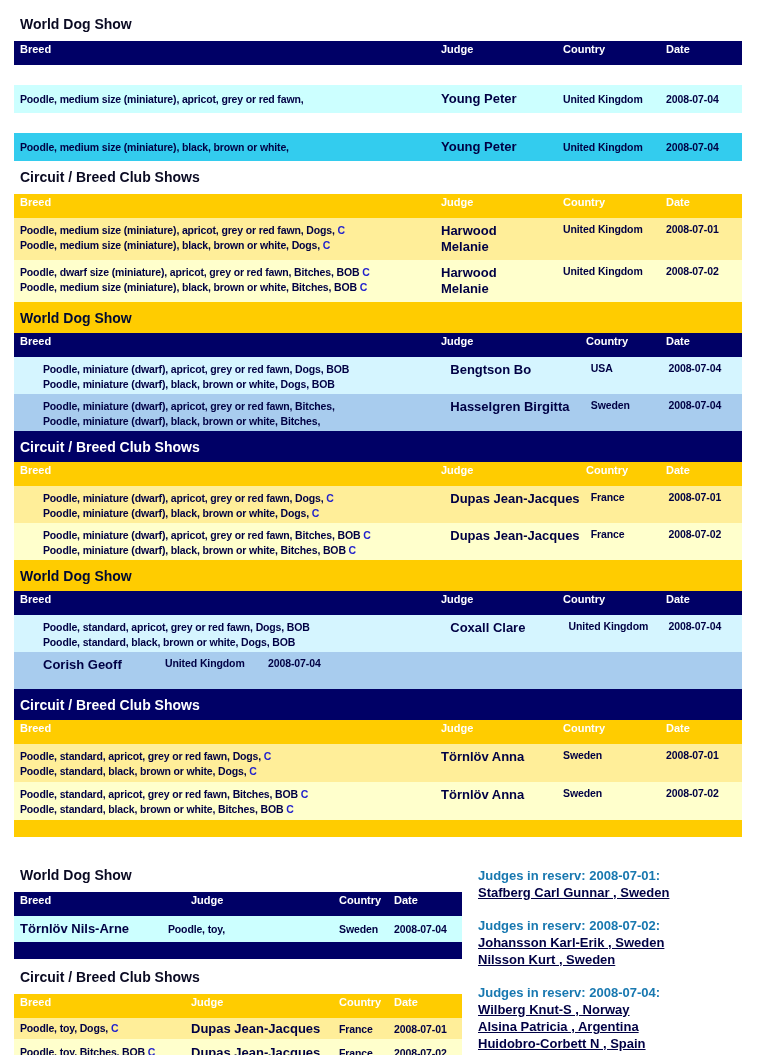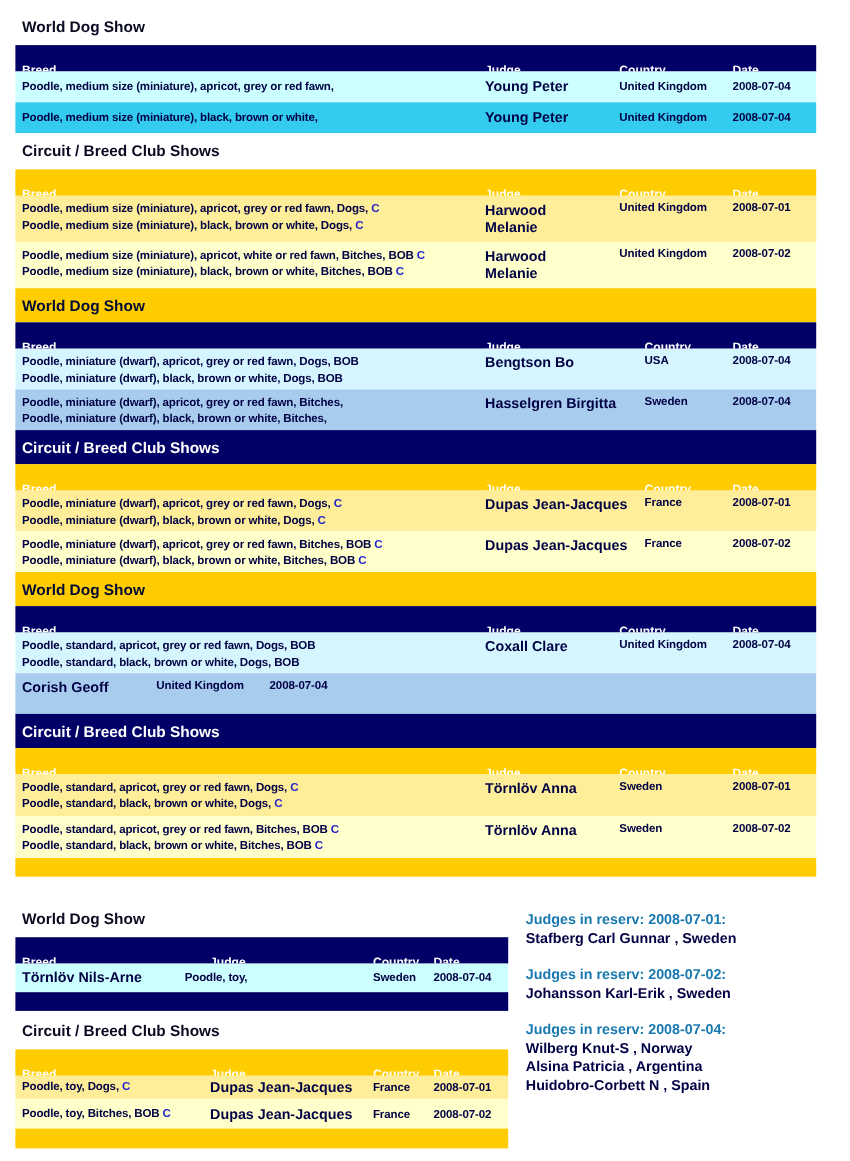--- a/index.html
+++ b/index.html
@@ -14,21 +14,21 @@
   .banner{height:31px;display:flex;align-items:center;font-size:14px;font-weight:bold;padding-left:6px;box-sizing:border-box;}
   .banner-gold{background:var(--gold,#FFCC00);color:#000a33;}
   .banner-navy{background:var(--navy,#000066);color:#ffffff;}
   .end-bar{height:17px;}
   .bar-gold{background:var(--gold,#FFCC00);}
   .bar-navy{background:var(--navy,#000066);}
 
   .t-row{display:flex;}
   .cell{box-sizing:border-box;padding:5px 4px 0 6px;overflow:hidden;}
   .t-head{height:24px;font-size:11px;font-weight:bold;color:#ffffff;}
-  .t-head .cell{padding-top:17px;}
+  .t-head .cell{padding-top:2px;}
   .head-navy{background:var(--navy,#000066);}
   .head-gold{background:var(--gold,#FFCC00);}
 
   
   .t1 .col-breed{width:421px;}
   .t1 .col-judge{width:122px;}
   .t1 .col-country{width:103px;}
   .t1 .col-date{width:82px;}
   
   .t2 .col-breed{width:421px;}
@@ -40,34 +40,34 @@
   .ts .col-judge{width:148px;}
   .ts .col-country{width:55px;}
   .ts .col-date{width:74px;}
 
   .breed-line{font-size:10.5px;font-weight:bold;line-height:15px;letter-spacing:-0.15px;white-space:nowrap;color:var(--text_dark,#000044);}
   .judge{font-size:13px;font-weight:bold;line-height:16px;color:var(--text_dark,#000044);}
   .small-txt{font-size:10.5px;font-weight:bold;letter-spacing:-0.1px;color:var(--text_dark,#000044);}
   .c-link{color:var(--link_blue,#2222CC);text-decoration:none;cursor:pointer;font-weight:bold;}
   .judge-wrap{display:inline-block;max-width:74px;}
 
-  .h28{height:28px;}.h26{height:26px;}.h31{height:21px;text-align:center;}.h27{height:27px;}
-  .h37{height:37px;}.h38{height:38px;}.h42{height:42px;}
+  .h28{height:28px;margin-top:20px;}.h26{height:26px;}.h31{height:21px;text-align:center;}.h27{height:27px;}
+  .h37{height:37px;padding-left:23px;}.h38{height:38px;}.h42{height:42px;}
   .vcenter .cell{display:flex;align-items:center;padding-top:0;}
 
   .row-cyan1{background:var(--row_cyan_light,#CCFFFF);}
   .row-cyan2{background:var(--row_cyan_bright,#33CCEE);}
   .row-blue1{background:var(--row_blue_light,#D5F5FF);}
   .row-blue2{background:var(--row_blue_mid,#A8CCEE);}
   .row-y1{background:var(--row_yellow_dark,#FFEE99);}
   .row-y2{background:var(--row_yellow_light,#FFFFCC);}
 
   .reserve-block{margin-bottom:16px;}
   .reserve-heading{color:var(--reserve_heading,#1878B0);font-size:13px;font-weight:bold;line-height:17px;}
-  .reserve-name{color:var(--text_dark,#000044);font-size:13px;font-weight:bold;line-height:17px;}
+  .reserve-name{color:var(--text_dark,#000044);font-size:13px;font-weight:bold;line-height:17px;text-decoration:underline;}
 </style>
 </head>
 <body>
 
 <div class="content">
   <div class="main">
 
     <div class="section-title">World Dog Show</div>
 
     <div class="table t1">
@@ -108,21 +108,21 @@
         <div class="cell col-breed">
           <div class="breed-line"><span>Poodle, medium size (miniature), apricot, grey or red fawn, Dogs,</span> <a class="c-link">C</a></div>
           <div class="breed-line"><span>Poodle, medium size (miniature), black, brown or white, Dogs,</span> <a class="c-link">C</a></div>
         </div>
         <div class="cell col-judge judge"><span class="judge-wrap">Harwood Melanie</span></div>
         <div class="cell col-country small-txt">United Kingdom</div>
         <div class="cell col-date small-txt">2008-07-01</div>
       </div>
       <div class="t-row row-y2 h42">
         <div class="cell col-breed">
-          <div class="breed-line"><span>Poodle, medium size (miniature), apricot, white or red fawn, Bitches, BOB</span> <a class="c-link">C</a></div>
+          <div class="breed-line"><span>Poodle, dwarf size (miniature), apricot, grey or red fawn, Bitches, BOB</span> <a class="c-link">C</a></div>
           <div class="breed-line"><span>Poodle, medium size (miniature), black, brown or white, Bitches, BOB</span> <a class="c-link">C</a></div>
         </div>
         <div class="cell col-judge judge"><span class="judge-wrap">Harwood Melanie</span></div>
         <div class="cell col-country small-txt">United Kingdom</div>
         <div class="cell col-date small-txt">2008-07-02</div>
       </div>
     </div>
 
     <div class="banner banner-gold">World Dog Show</div>
 
@@ -293,20 +293,21 @@
     </div>
 
     <div class="bottom-right">
       <div class="reserve-block">
         <div class="reserve-heading">Judges in reserv: 2008-07-01:</div>
         <div class="reserve-name">Stafberg Carl Gunnar , Sweden</div>
       </div>
       <div class="reserve-block">
         <div class="reserve-heading">Judges in reserv: 2008-07-02:</div>
         <div class="reserve-name">Johansson Karl-Erik , Sweden</div>
+        <div class="reserve-name">Nilsson Kurt , Sweden</div>
       </div>
       <div class="reserve-block">
         <div class="reserve-heading">Judges in reserv: 2008-07-04:</div>
         <div class="reserve-name">Wilberg Knut-S , Norway</div>
         <div class="reserve-name">Alsina Patricia , Argentina</div>
         <div class="reserve-name">Huidobro-Corbett N , Spain</div>
       </div>
     </div>
   </div>
 </div>

